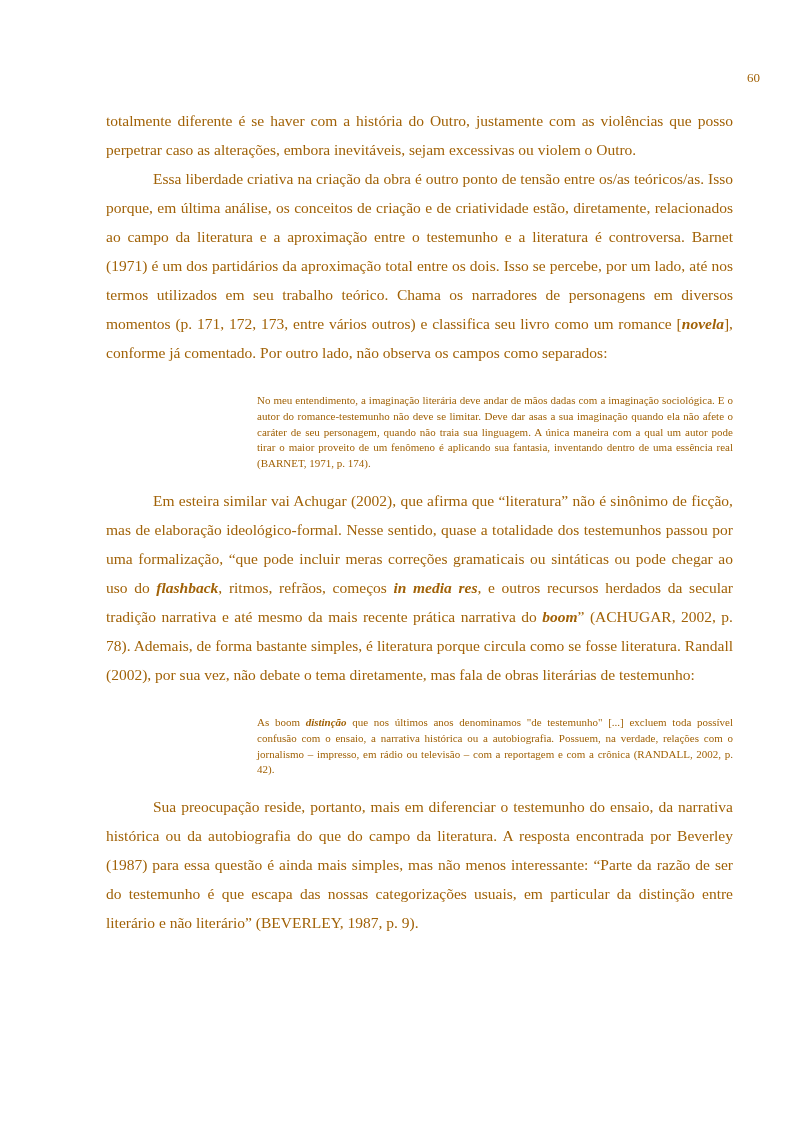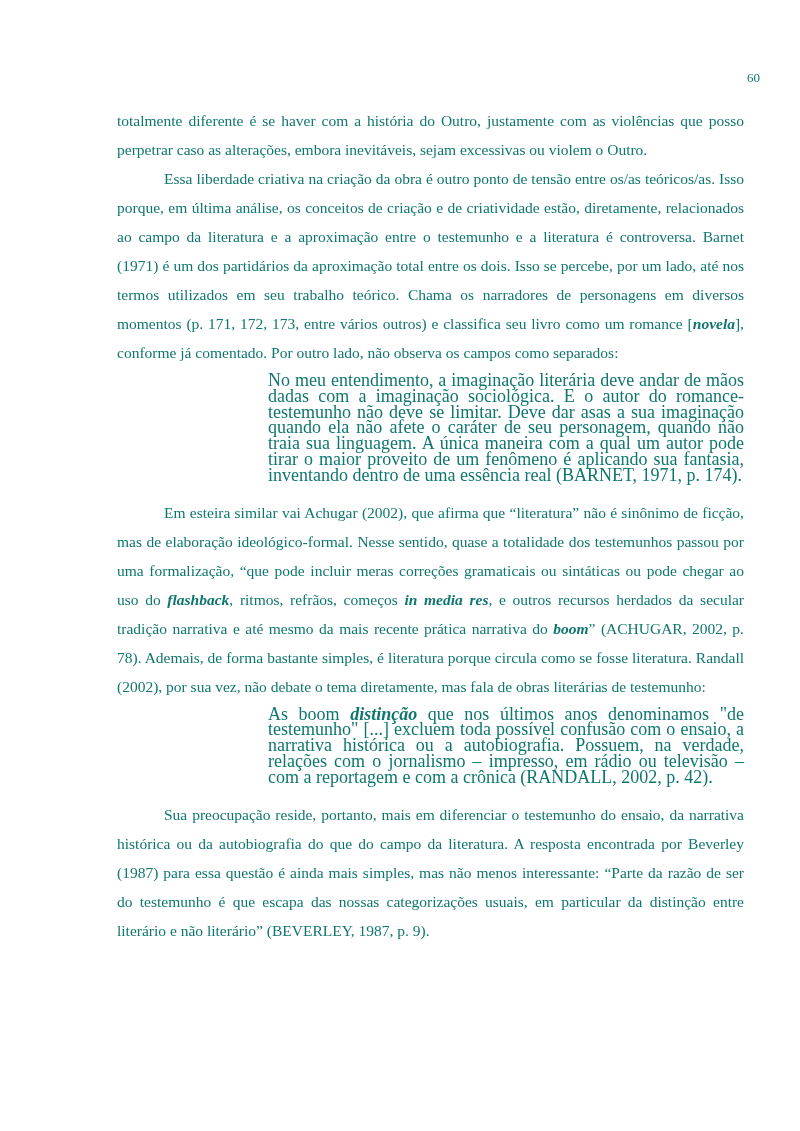--- a/index.html
+++ b/index.html
@@ -7,47 +7,47 @@
     width: 800px;
     height: 1131px;
     background: #ffffff;
     overflow: hidden;
   }
   .page {
     position: relative;
     width: 800px;
     height: 1131px;
     background: #ffffff;
-    color: #0f766e;
+    color: #a16207;
     font-family: "Liberation Serif", "DejaVu Serif", serif;
   }
   .page-number {
     position: absolute;
     top: 70px;
     right: 40px;
     font-size: 13px;
     line-height: 16px;
   }
   .body-text {
     position: absolute;
     top: 106px;
-    left: 117px;
+    left: 106px;
     width: 627px;
     text-align: justify;
   }
   .para {
     margin: 0;
     font-size: 15.5px;
     line-height: 29px;
     text-indent: 47px;
   }
   .para.no-indent { text-indent: 0; }
   .quote {
-    margin: 6px 0 14px 151px;
-    font-size: 18px;
+    margin: 26px 0 14px 151px;
+    font-size: 11px;
     line-height: 15.8px;
     text-align: justify;
   }
   em { font-style: italic; font-weight: bold; }
 </style>
 </head>
 <body>
 
 <div class="page">
   <div class="page-number">60</div>

